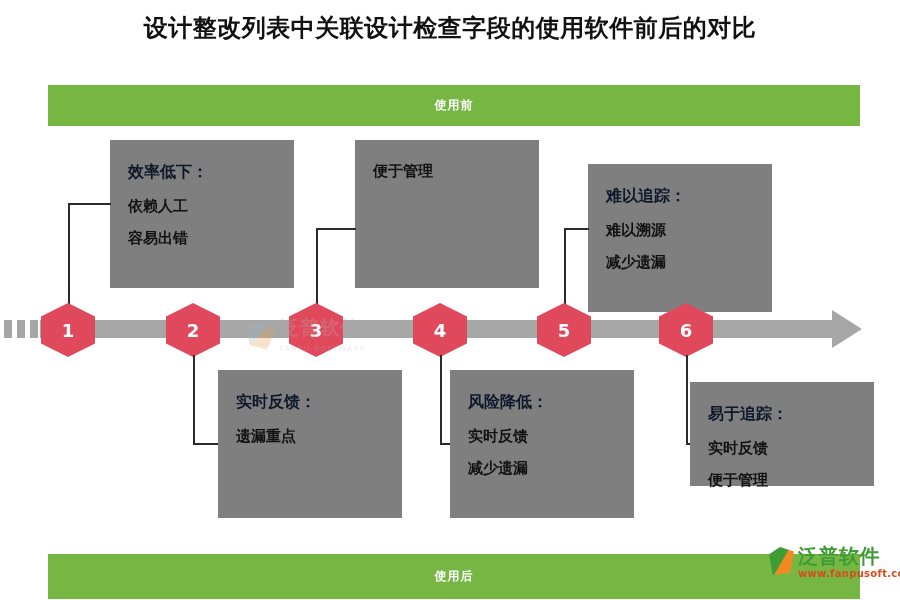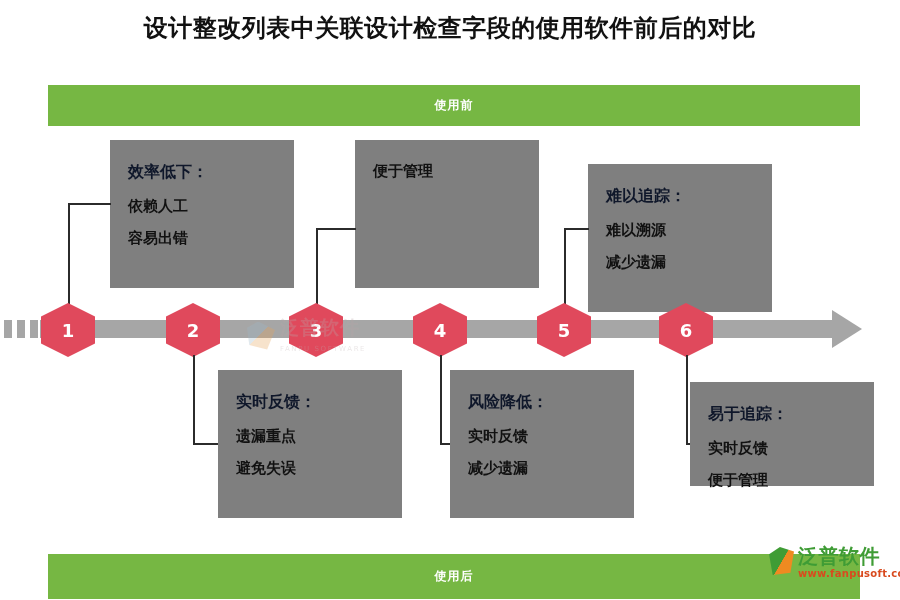--- a/index.html
+++ b/index.html
@@ -202,21 +202,20 @@
 
   <div class="cv" style="left:440px; top:355px; height:88px;"></div>
   <div class="ch" style="left:440px; top:443px; width:11px;"></div>
 
   <div class="cv" style="left:686px; top:355px; height:88px;"></div>
   <div class="ch" style="left:686px; top:443px; width:5px;"></div>
 
   <div class="box box-b1">
     <div class="hd">实时反馈：</div>
     <div class="ln">遗漏重点</div>
-    <div class="ln">避免失误</div>
   </div>
   <div class="box box-b2">
     <div class="hd">风险降低：</div>
     <div class="ln">实时反馈</div>
     <div class="ln">减少遗漏</div>
   </div>
   <div class="box box-b3">
     <div class="hd">易于追踪：</div>
     <div class="ln">实时反馈</div>
     <div class="ln">便于管理</div>

